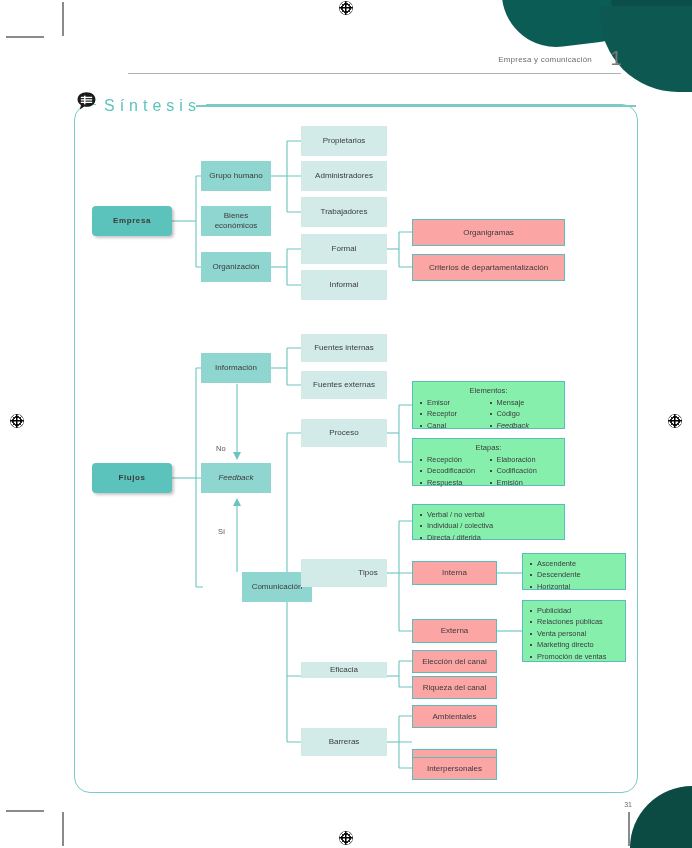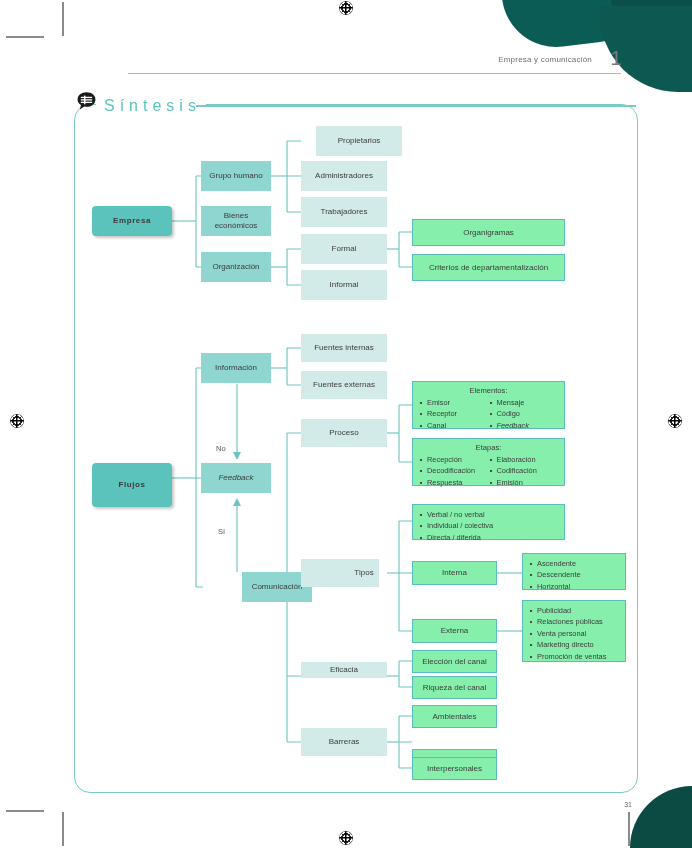--- a/index.html
+++ b/index.html
@@ -42,21 +42,21 @@
   .panel-mask{position:absolute;left:96px;top:99px;width:110px;height:12px;background:#fff;}
   
   #diagram{position:absolute;left:0;top:0;width:692px;height:848px;pointer-events:none;}
   
   .node{position:absolute;box-sizing:border-box;display:flex;align-items:center;
         justify-content:center;text-align:center;font-size:8px;line-height:1.25;color:#3b3b3b;}
   .lvl1{background:#5cc3bc;border-radius:4px;font-weight:bold;letter-spacing:.6px;
         box-shadow:2px 2px 3px rgba(0,0,0,.22);}
   .lvl2{background:#8fd5d0;}
   .lvl3{background:#d2ebe8;}
-  .outline{background:#86efac;border:1.2px solid #5bbdbb;}
+  .outline{background:#fca5a5;border:1.2px solid #5bbdbb;}
   .italic{font-style:italic;}
   
   .listbox{position:absolute;box-sizing:border-box;background:#86efac;border:1.2px solid #5bbdbb;
            font-size:7.4px;color:#3b3b3b;padding:4px 6px 4px 6px;}
   .listbox .lb-title{text-align:center;margin-bottom:2px;font-size:7.6px;}
   .listbox ul{list-style:none;margin:0;padding:0;}
   .listbox li{position:relative;padding-left:8px;line-height:1.55;}
   .listbox li:before{content:"";position:absolute;left:1px;top:5px;width:2px;height:2px;
                      background:#4b4b4b;}
   .cols{display:flex;}
@@ -164,44 +164,44 @@
   </g>
 </svg>
 
 <div class="node lvl1" style="left:92px;top:206px;width:80px;height:30px;">Empresa</div>
 
 <div class="node lvl2" style="left:201px;top:161px;width:70px;height:30px;">Grupo humano</div>
 <div class="node lvl2" style="left:201px;top:206px;width:70px;height:30px;white-space:pre-line;">Bienes
 económicos</div>
 <div class="node lvl2" style="left:201px;top:252px;width:70px;height:30px;">Organización</div>
 
-<div class="node lvl3" style="left:301px;top:126px;width:86px;height:30px;margin-left:15px;">Propietarios</div>
+<div class="node lvl3" style="left:301px;top:126px;width:86px;height:30px;">Propietarios</div>
 <div class="node lvl3" style="left:301px;top:161px;width:86px;height:30px;">Administradores</div>
 <div class="node lvl3" style="left:301px;top:197px;width:86px;height:30px;">Trabajadores</div>
 
 <div class="node lvl3" style="left:301px;top:234px;width:86px;height:30px;">Formal</div>
 <div class="node lvl3" style="left:301px;top:270px;width:86px;height:30px;">Informal</div>
 
 <div class="node outline" style="left:412px;top:219px;width:153px;height:27px;">Organigramas</div>
 <div class="node outline" style="left:412px;top:254px;width:153px;height:27px;">Criterios de departamentalización</div>
 
-<div class="node lvl1" style="left:92px;top:463px;width:80px;height:44px;">Flujos</div>
+<div class="node lvl1" style="left:92px;top:463px;width:80px;height:30px;">Flujos</div>
 
 <div class="node lvl2" style="left:201px;top:353px;width:70px;height:30px;">Información</div>
 <div class="node lvl2 italic" style="left:201px;top:463px;width:70px;height:30px;">Feedback</div>
 <div class="node lvl2" style="left:201px;top:572px;width:70px;height:30px;margin-left:41px;">Comunicación</div>
 
 <div class="lbl" style="left:216px;top:444px;">No</div>
 <div class="lbl" style="left:218px;top:527px;">Sí</div>
 
 <div class="node lvl3" style="left:301px;top:334px;width:86px;height:28px;">Fuentes internas</div>
 <div class="node lvl3" style="left:301px;top:371px;width:86px;height:28px;">Fuentes externas</div>
 
 <div class="node lvl3" style="left:301px;top:419px;width:86px;height:28px;">Proceso</div>
-<div class="node lvl3" style="left:301px;top:559px;width:78px;height:28px;padding-left:48px;">Tipos</div>
+<div class="node lvl3" style="left:301px;top:559px;width:86px;height:28px;padding-left:48px;">Tipos</div>
 <div class="node lvl3" style="left:301px;top:662px;width:86px;height:16px;">Eficacia</div>
 <div class="node lvl3" style="left:301px;top:728px;width:86px;height:28px;text-align:right;">Barreras</div>
 
 <div class="listbox" style="left:412px;top:381px;width:153px;height:48px;">
   <div class="lb-title">Elementos:</div>
   <div class="cols">
     <ul>
         <li>Emisor</li>
         <li>Receptor</li>
         <li>Canal</li>

